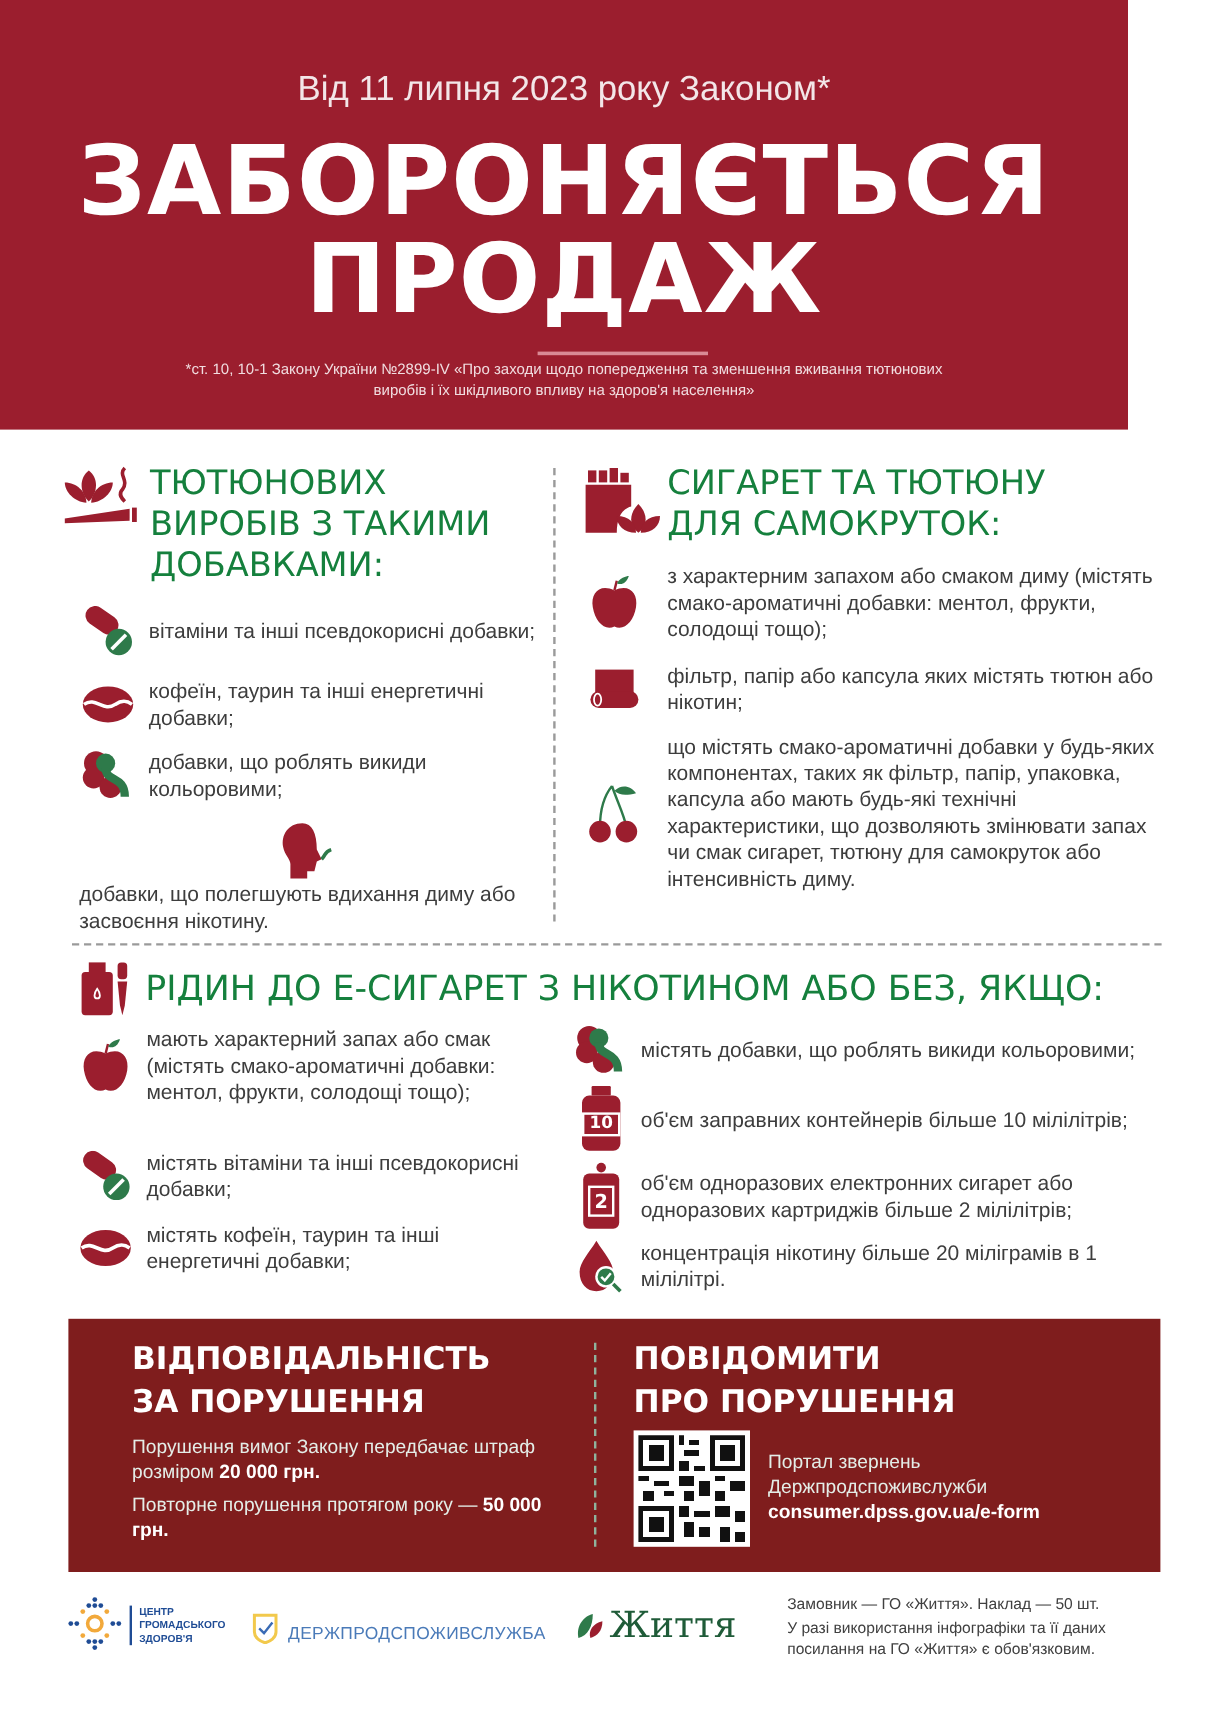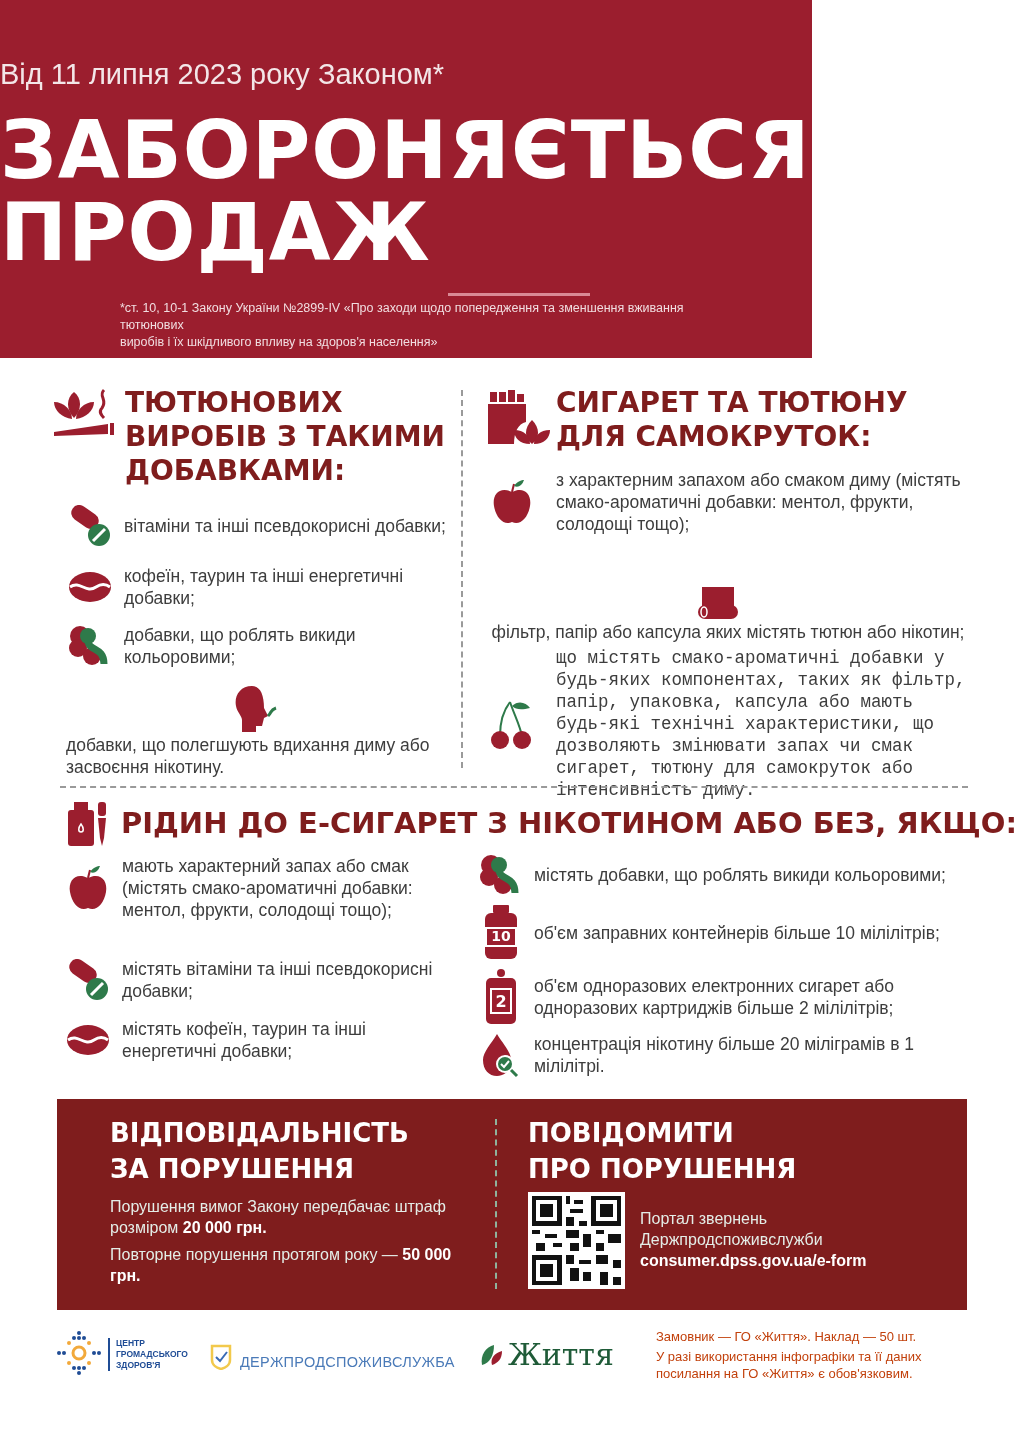--- a/index.html
+++ b/index.html
@@ -1,35 +1,35 @@
 <!DOCTYPE html>
 <html><head>
 <meta charset="utf-8">
 <style>
   * { box-sizing: border-box; margin: 0; padding: 0; }
   body { width: 1024px; height: 1440px; background: #fff; font-family: "Liberation Sans", sans-serif; color: #3a3a3a; position: relative; overflow: hidden; }
-  .header { position: absolute; left: 0; top: 0; width: 812px; height: 358px; background: #9b1e2e; color: #fff; text-align: left; }
+  .header { position: absolute; left: 0; top: 0; width: 940px; height: 358px; background: #9b1e2e; color: #fff; text-align: center; }
   .header .subtitle { position: absolute; top: 58px; left: 0; right: 0; font-size: 29px; font-weight: 300; color: #f3e6e8; }
   .header .title { position: absolute; top: 110px; left: 0; right: 0; font-size: 80px; font-weight: 900; line-height: 82px; letter-spacing: 1px; font-family: "DejaVu Sans", sans-serif; }
   .header .rule { position: absolute; top: 293px; left: 448px; width: 142px; height: 3px; background: #d98a95; }
   .header .footnote { position: absolute; top: 300px; left: 120px; right: 120px; font-size: 12.5px; line-height: 17px; color: #f1dde0; }
-  .sec-title { color: #7f1d1d; font-weight: 700; font-family: "DejaVu Sans", sans-serif; font-size: 28px; line-height: 34px; }
+  .sec-title { color: #15803d; font-weight: 400; font-family: "DejaVu Sans", sans-serif; font-size: 28px; line-height: 34px; }
   .item { position: absolute; display: flex; align-items: center; }
   .item .txt { font-size: 17.5px; line-height: 22px; color: #3d3d3d; }
   .icon { flex: 0 0 auto; display: flex; align-items: center; justify-content: center; }
   .vdash { position: absolute; left: 461px; top: 390px; height: 378px; border-left: 2px dashed #9a9a9a; }
   .hdash { position: absolute; left: 60px; top: 786px; width: 908px; border-top: 2px dashed #9a9a9a; }
   .green { position: absolute; left: 57px; top: 1099px; width: 910px; height: 211px; background: #7f1d1d; color: #fff; }
   .green .h { position: absolute; font-weight: 900; font-family: "DejaVu Sans", sans-serif; font-size: 26px; line-height: 36px; color: #fff; }
   .green .p { position: absolute; font-size: 16px; line-height: 21px; color: #e4ede7; }
   .green b { color: #fff; }
   .green .gdash { position: absolute; left: 438px; top: 20px; height: 170px; border-left: 2px dashed #8fb39d; }
   .qr { position: absolute; left: 471px; top: 93px; width: 97px; height: 97px; background: #fff; padding: 4px; }
   .logos { position: absolute; top: 1330px; }
-  .credits { position: absolute; left: 656px; top: 1328px; font-size: 13px; line-height: 17px; color: #c2410c; }
+  .credits { position: absolute; left: 656px; top: 1328px; font-size: 13px; line-height: 17px; color: #404040; }
 </style>
 </head>
 <body>
 
 <div class="header">
   <div class="subtitle">Від 11 липня 2023 року Законом*</div>
   <div class="title">
     <div>ЗАБОРОНЯЄТЬСЯ</div>
     <div>ПРОДАЖ</div>
   </div>
@@ -122,31 +122,31 @@
   <div class="item" style="left:488px;top:469px;width:480px;">
     <span class="icon" style="width:48px;margin-right:20px">
       <svg width="40" height="48" viewBox="0 0 40 48">
           <path d="M20 14 C8 8 0 16 2 28 C4 40 12 48 20 44 C28 48 36 40 38 28 C40 16 32 8 20 14Z" fill="#9b1e2e"></path>
           <path d="M20 14 L22 6" stroke="#9b1e2e" stroke-width="2"></path>
           <path d="M22 8 C26 2 32 2 32 2 C30 8 26 10 22 8Z" fill="#2e7a4a"></path>
         </svg>
     </span>
     <span class="txt">з характерним запахом або смаком диму (містять смако-ароматичні добавки: ментол, фрукти, солодощі тощо);</span>
   </div>
-  <div class="item" style="left:488px;top:585px;width:480px;flex-direction:column;">
+  <div class="item" style="left:488px;top:552px;width:480px;">
     <span class="icon" style="width:48px;margin-right:20px">
       <svg width="44" height="36" viewBox="0 0 44 36">
           <rect x="6" y="2" width="32" height="20" fill="#9b1e2e"></rect>
           <rect x="2" y="20" width="40" height="14" rx="7" fill="#9b1e2e"></rect>
           <ellipse cx="8" cy="27" rx="3" ry="5" fill="none" stroke="#fff" stroke-width="1.5"></ellipse>
         </svg>
     </span>
     <span class="txt">фільтр, папір або капсула яких містять тютюн або нікотин;</span>
   </div>
-  <div class="item" style="left:488px;top:647px;width:480px;font-family:Liberation Mono, monospace;">
+  <div class="item" style="left:488px;top:611px;width:480px;">
     <span class="icon" style="width:48px;margin-right:20px">
       <svg width="44" height="52" viewBox="0 0 44 52">
           <path d="M20 4 C12 14 10 28 10 38 M20 4 C24 16 30 28 32 38" stroke="#2e7a4a" stroke-width="2" fill="none"></path>
           <path d="M22 8 C28 2 36 4 40 10 C32 12 26 12 22 8Z" fill="#2e7a4a"></path>
           <circle cx="10" cy="42" r="9" fill="#9b1e2e"></circle>
           <circle cx="32" cy="42" r="9" fill="#9b1e2e"></circle>
         </svg>
     </span>
     <span class="txt">що містять смако-ароматичні добавки у будь-яких компонентах, таких як фільтр, папір, упаковка, капсула або мають будь-які технічні характеристики, що дозволяють змінювати запах чи смак сигарет, тютюну для самокруток або інтенсивність диму.</span>
   </div>

